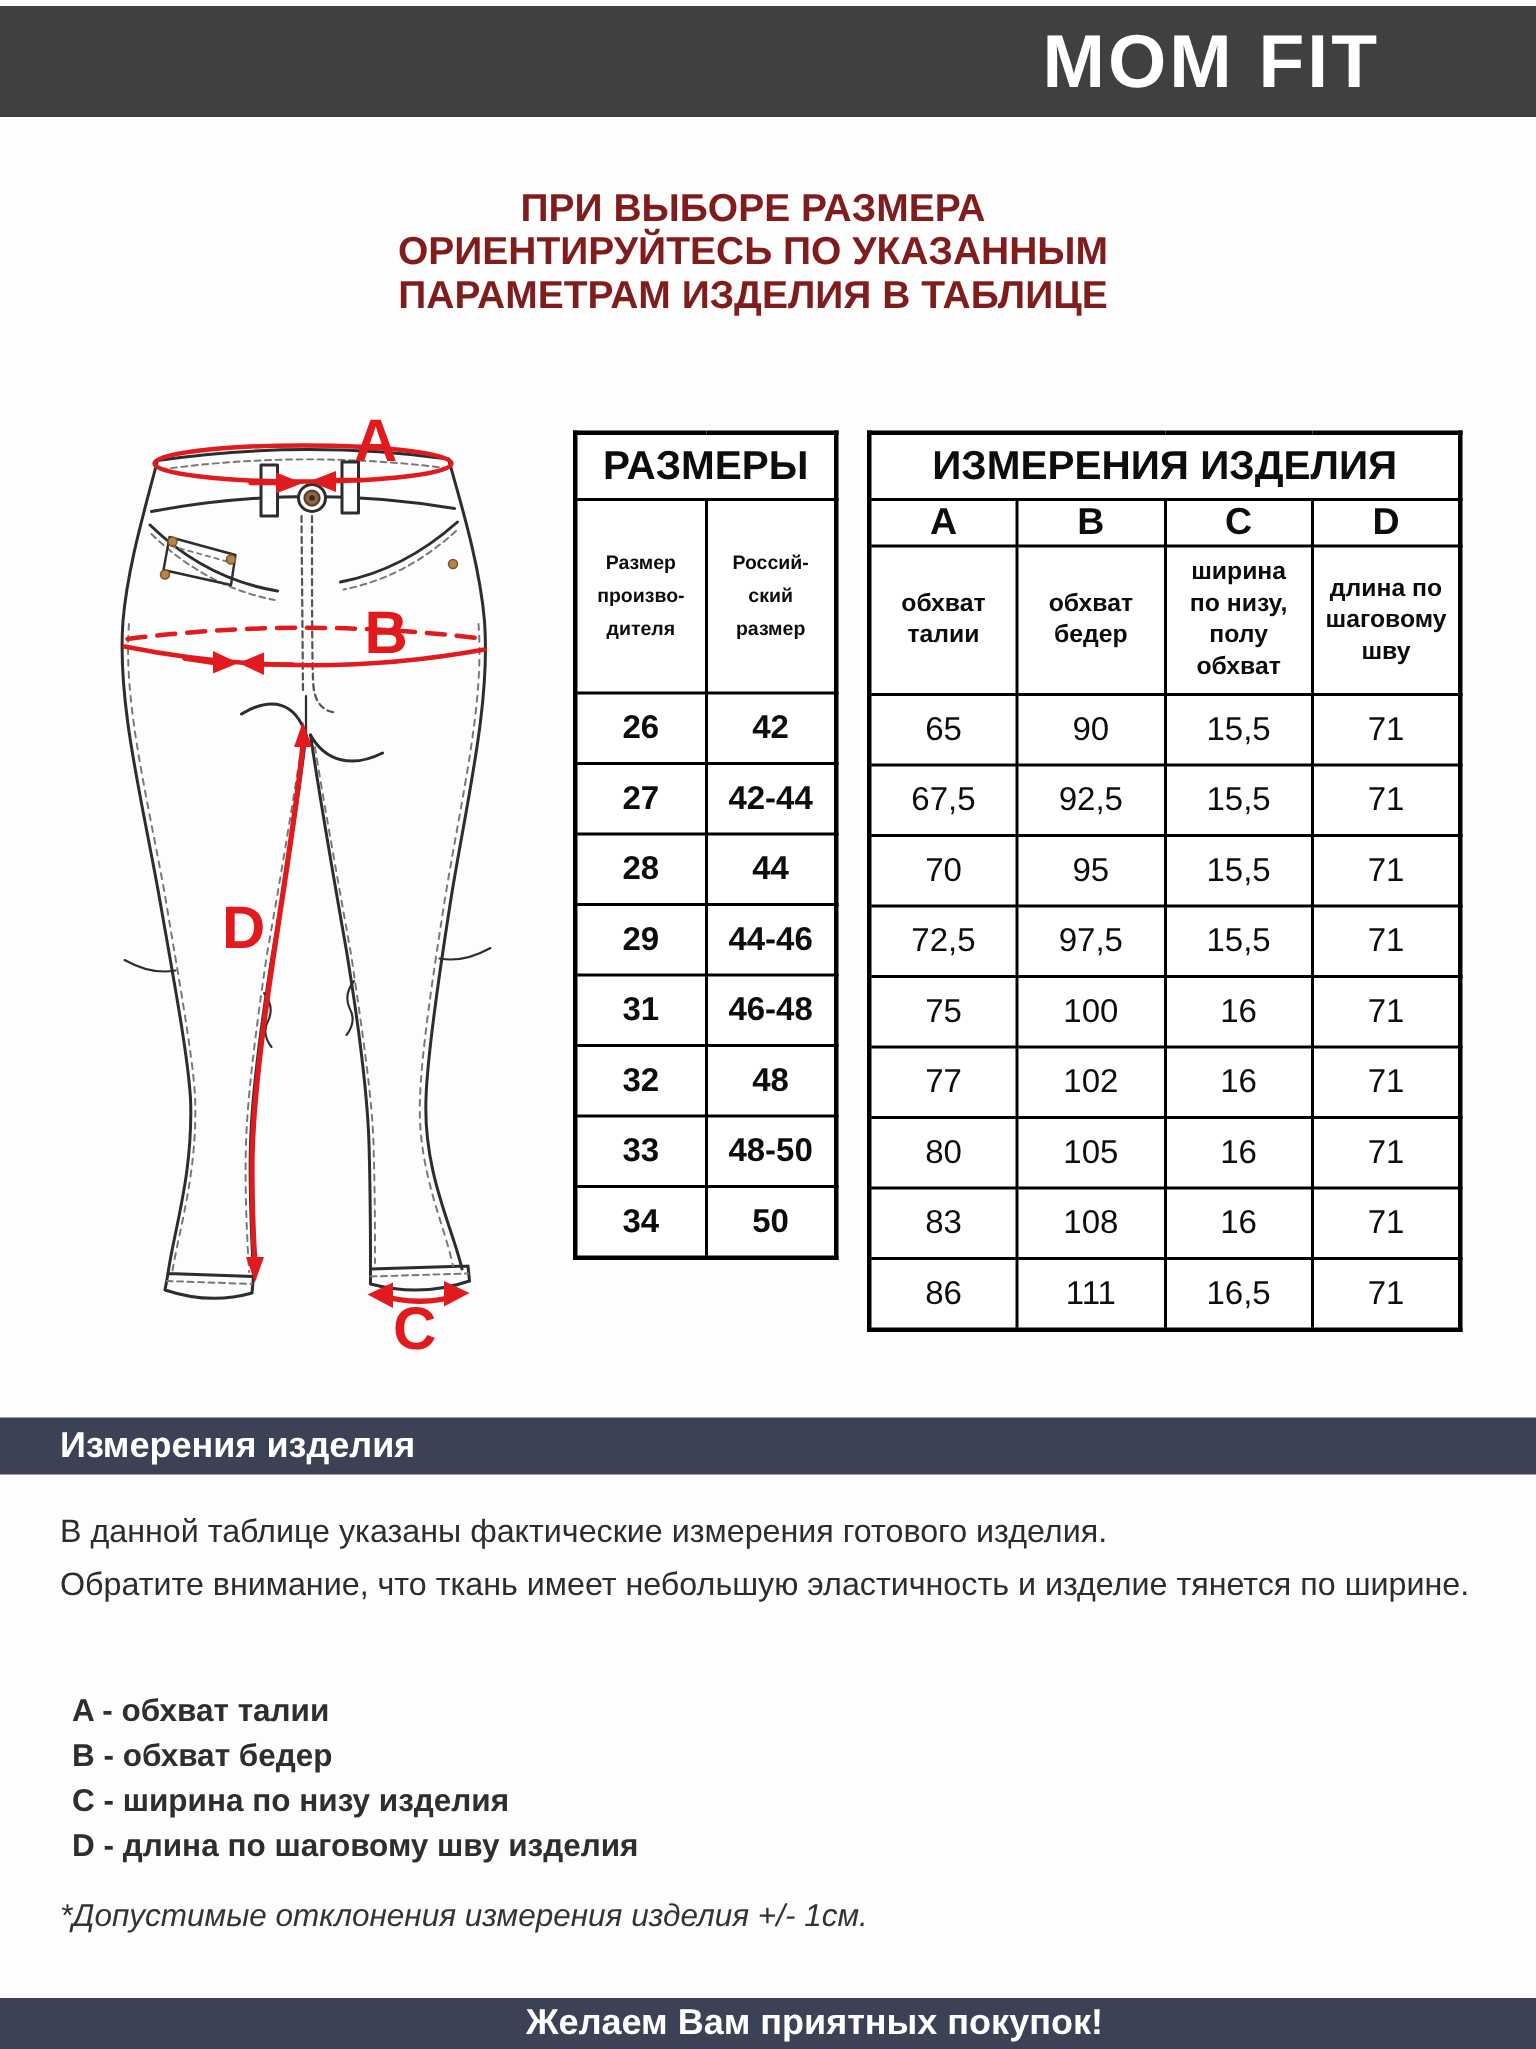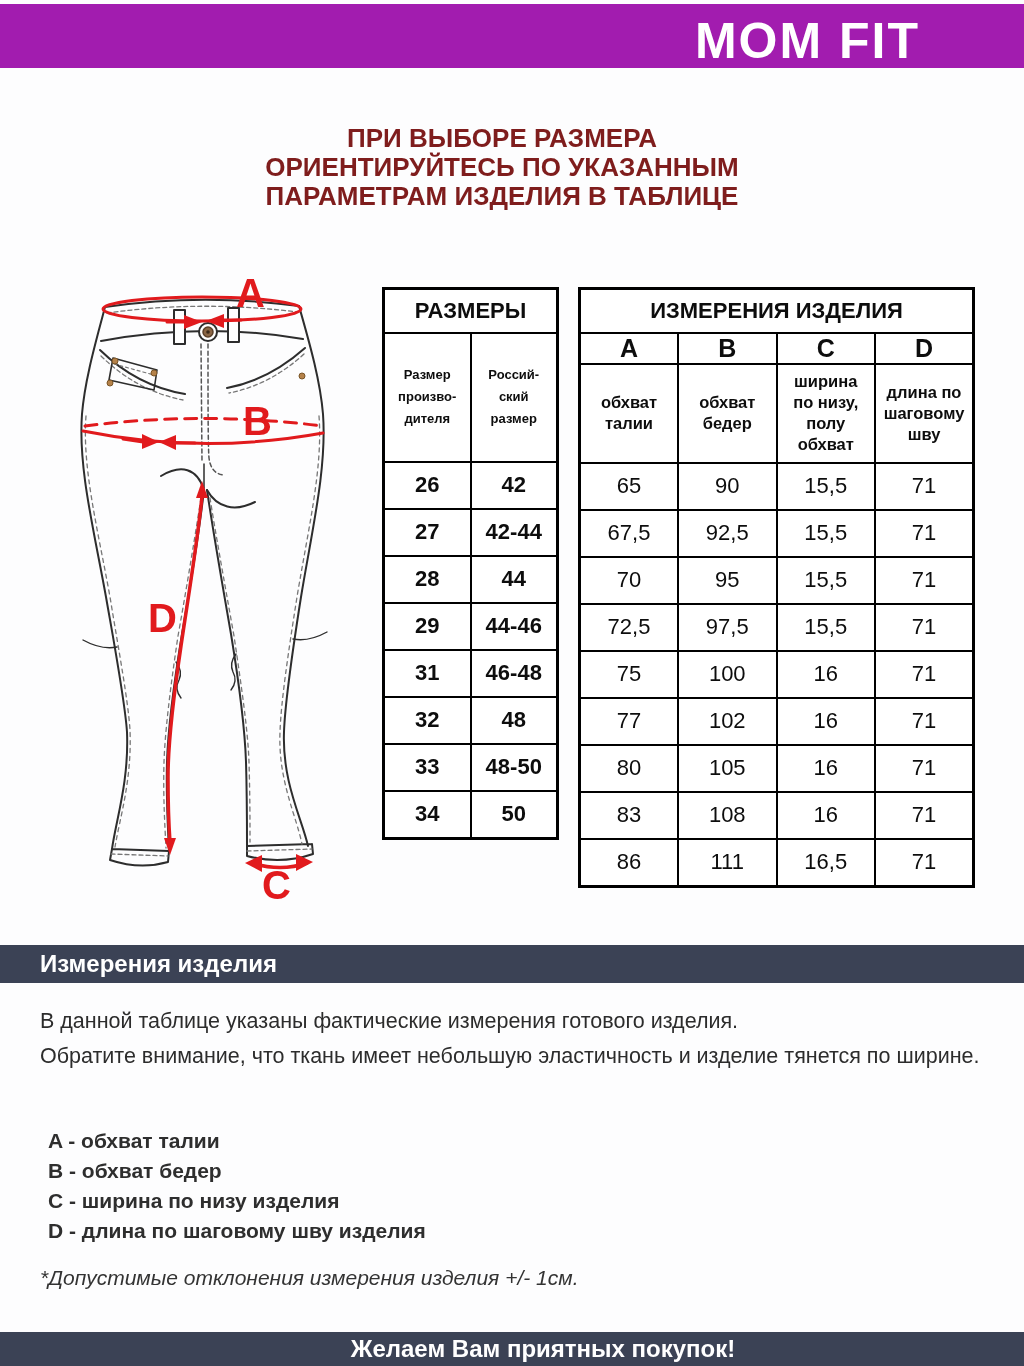--- a/index.html
+++ b/index.html
@@ -3,22 +3,22 @@
 <meta charset="utf-8">
 <style>
   html,body{margin:0;padding:0;background:#e9e9ec;}
   .canvas{
     position:relative;width:1024px;height:1366px;margin:0 auto;
     background:#fdfdfe;overflow:hidden;
     font-family:"Liberation Sans",sans-serif;color:#111;
   }
   
   .topbar{
-    position:absolute;top:4px;left:0;width:100%;height:64px;
-    background:#a21caf;
+    position:absolute;top:4px;left:0;width:100%;height:74px;
+    background:#404040;
   }
   .brand{
     position:absolute;right:104px;top:0;line-height:74px;
     color:#fff;font-size:50px;font-weight:bold;letter-spacing:2px;
   }
   
   .intro{
     position:absolute;top:124px;left:0;width:1004px;text-align:center;
     font-size:26px;font-weight:bold;color:#7f1d1d;line-height:29px;
   }
@@ -30,21 +30,21 @@
     background:#fff;
   }
   table.sizechart,table.sizechart th,table.sizechart td{border:2px solid #000;}
   table.sizechart{border-width:3px;}
   table.sizechart th,table.sizechart td{
     text-align:center;vertical-align:middle;padding:0 5px;color:#0d0d0d;
   }
   #sizes-table{left:382px;top:287px;width:177px;}
   #meas-table{left:578px;top:287px;width:397px;}
   tr.row-title{height:44px;}
-  tr.row-title th{font-size:22px;font-weight:bold;}
+  tr.row-title th{font-size:27px;font-weight:bold;}
   tr.row-letters{height:28px;}
   tr.row-letters th{font-size:25px;font-weight:bold;}
   tr.row-desc{height:99px;}
   tr.row-desc th{font-size:16.5px;font-weight:bold;line-height:21px;}
   tr.row-colheads{height:129px;}
   tr.row-colheads th{font-size:13px;font-weight:bold;line-height:22px;}
   #sizes-table tbody td{height:45px;font-size:22px;font-weight:bold;}
   #meas-table tbody td{height:45px;font-size:22px;font-weight:normal;}
   
   .section-bar{

